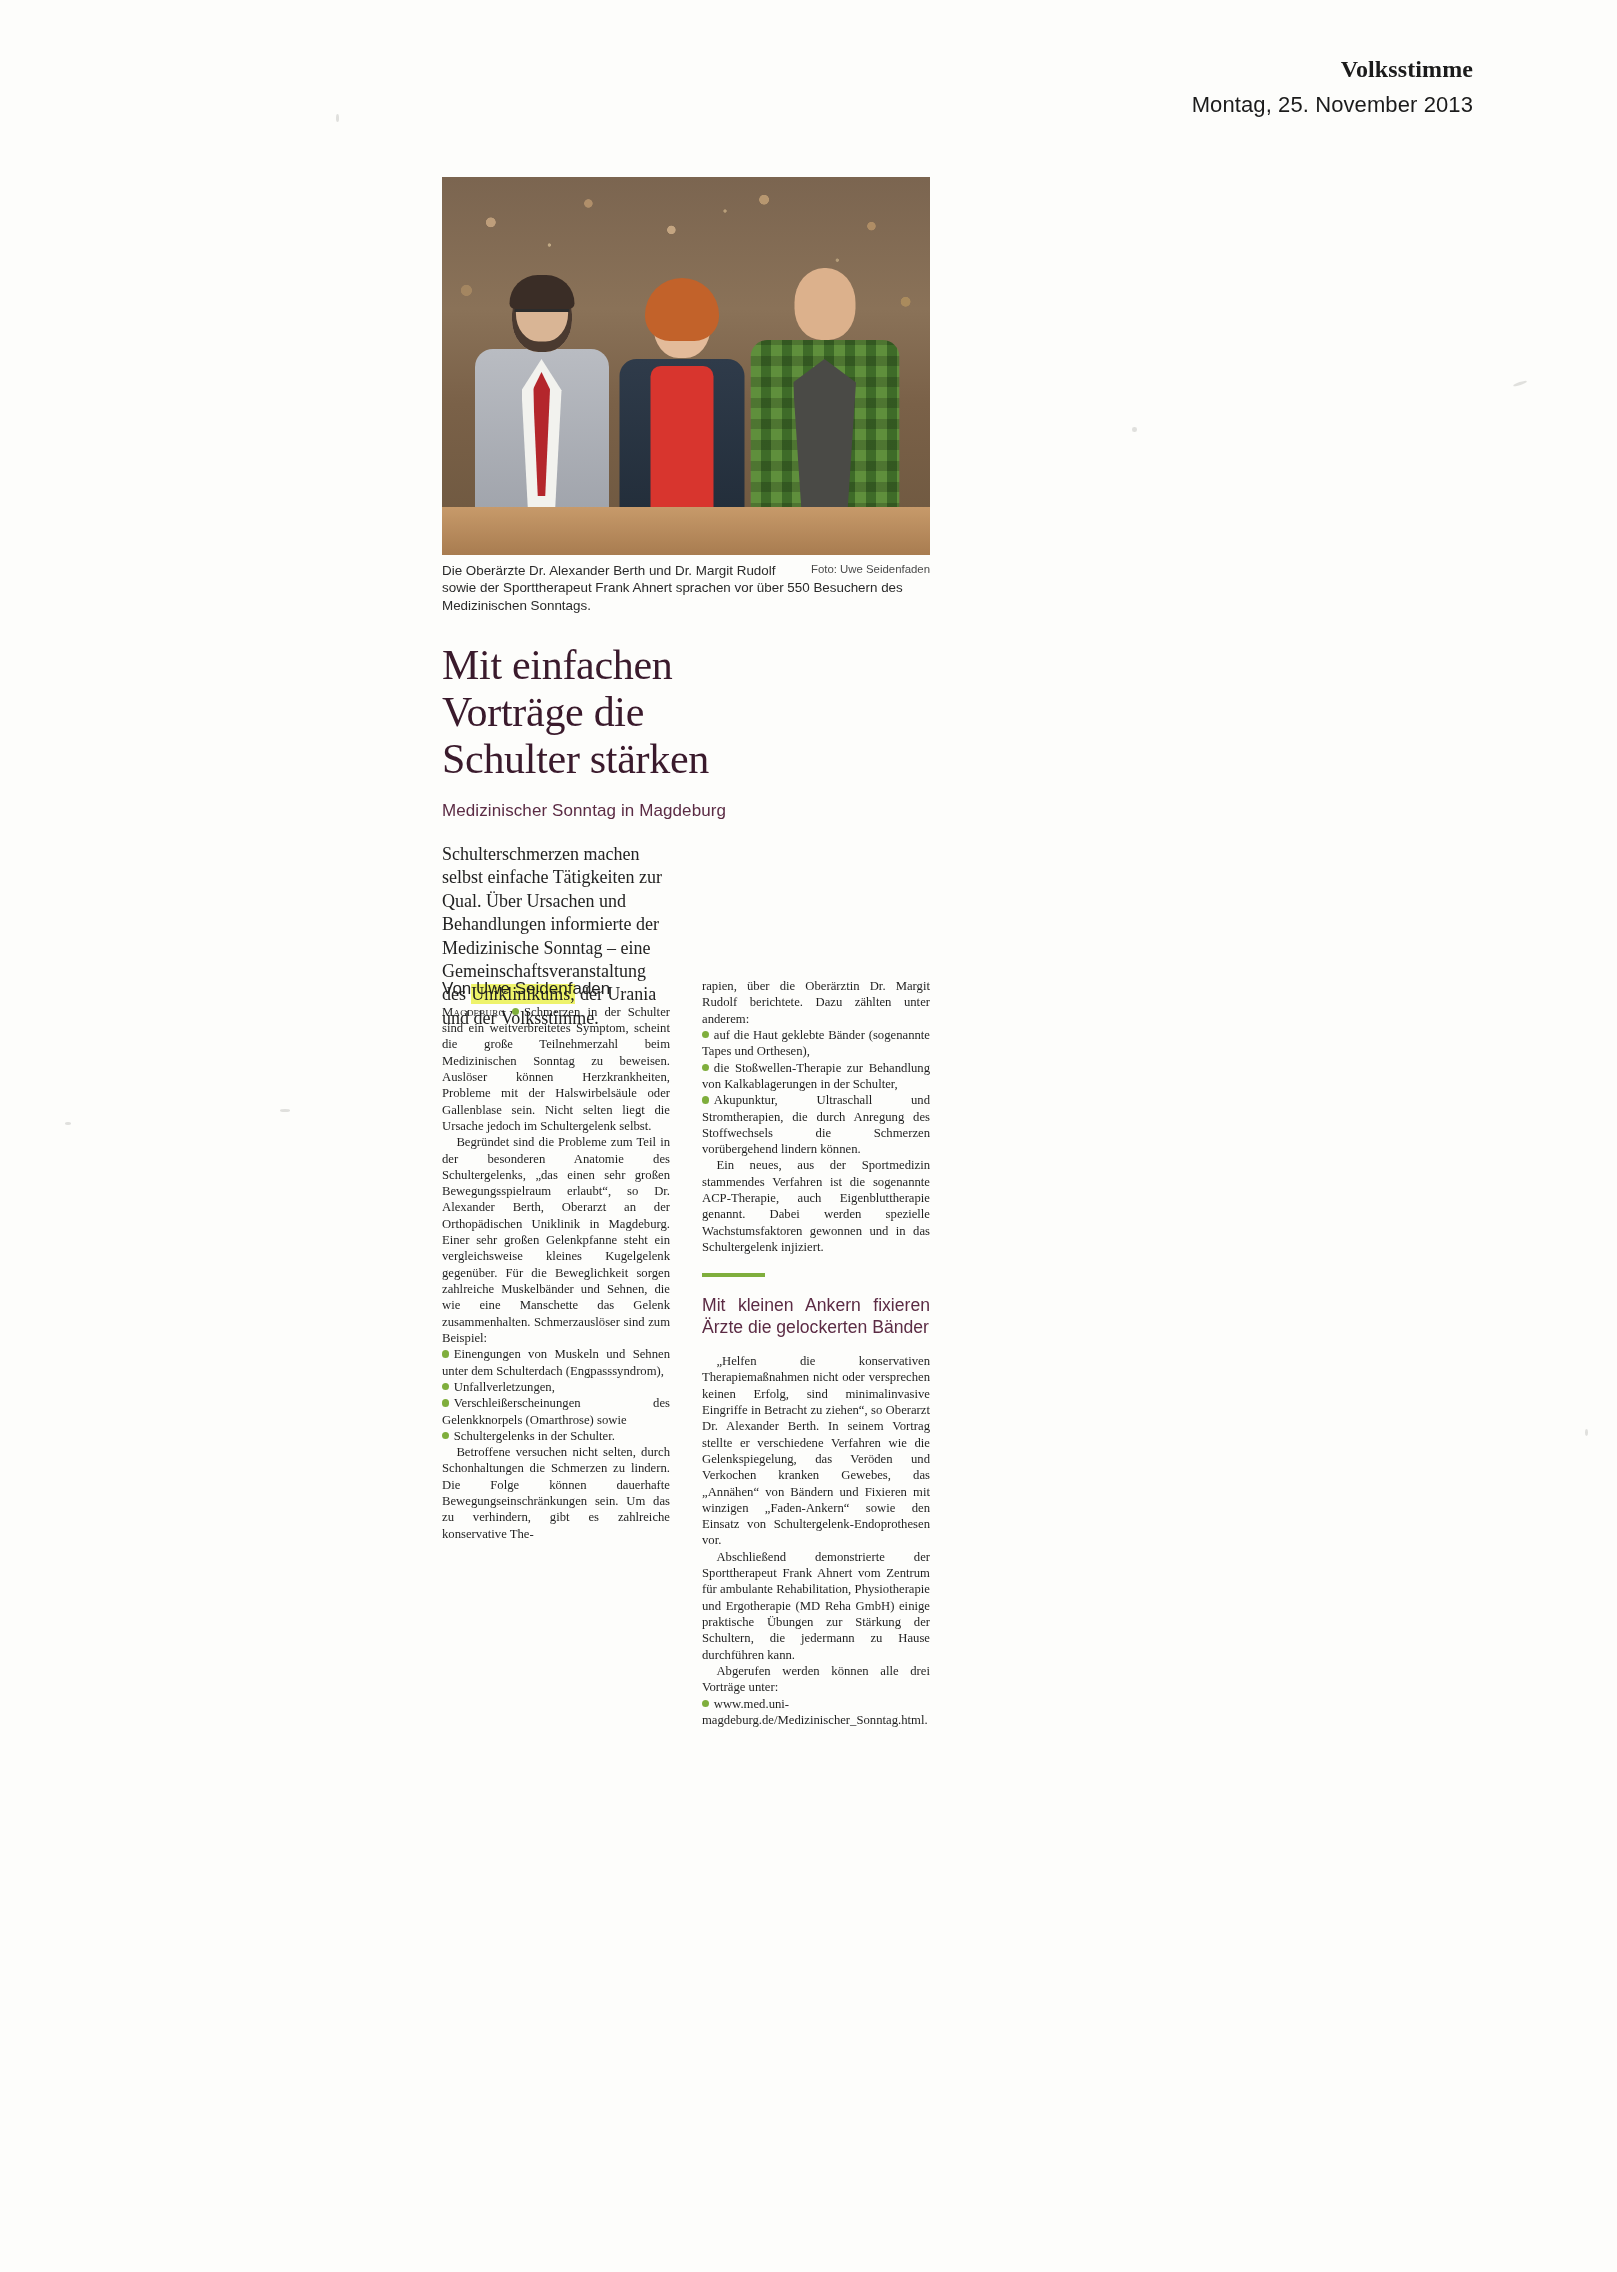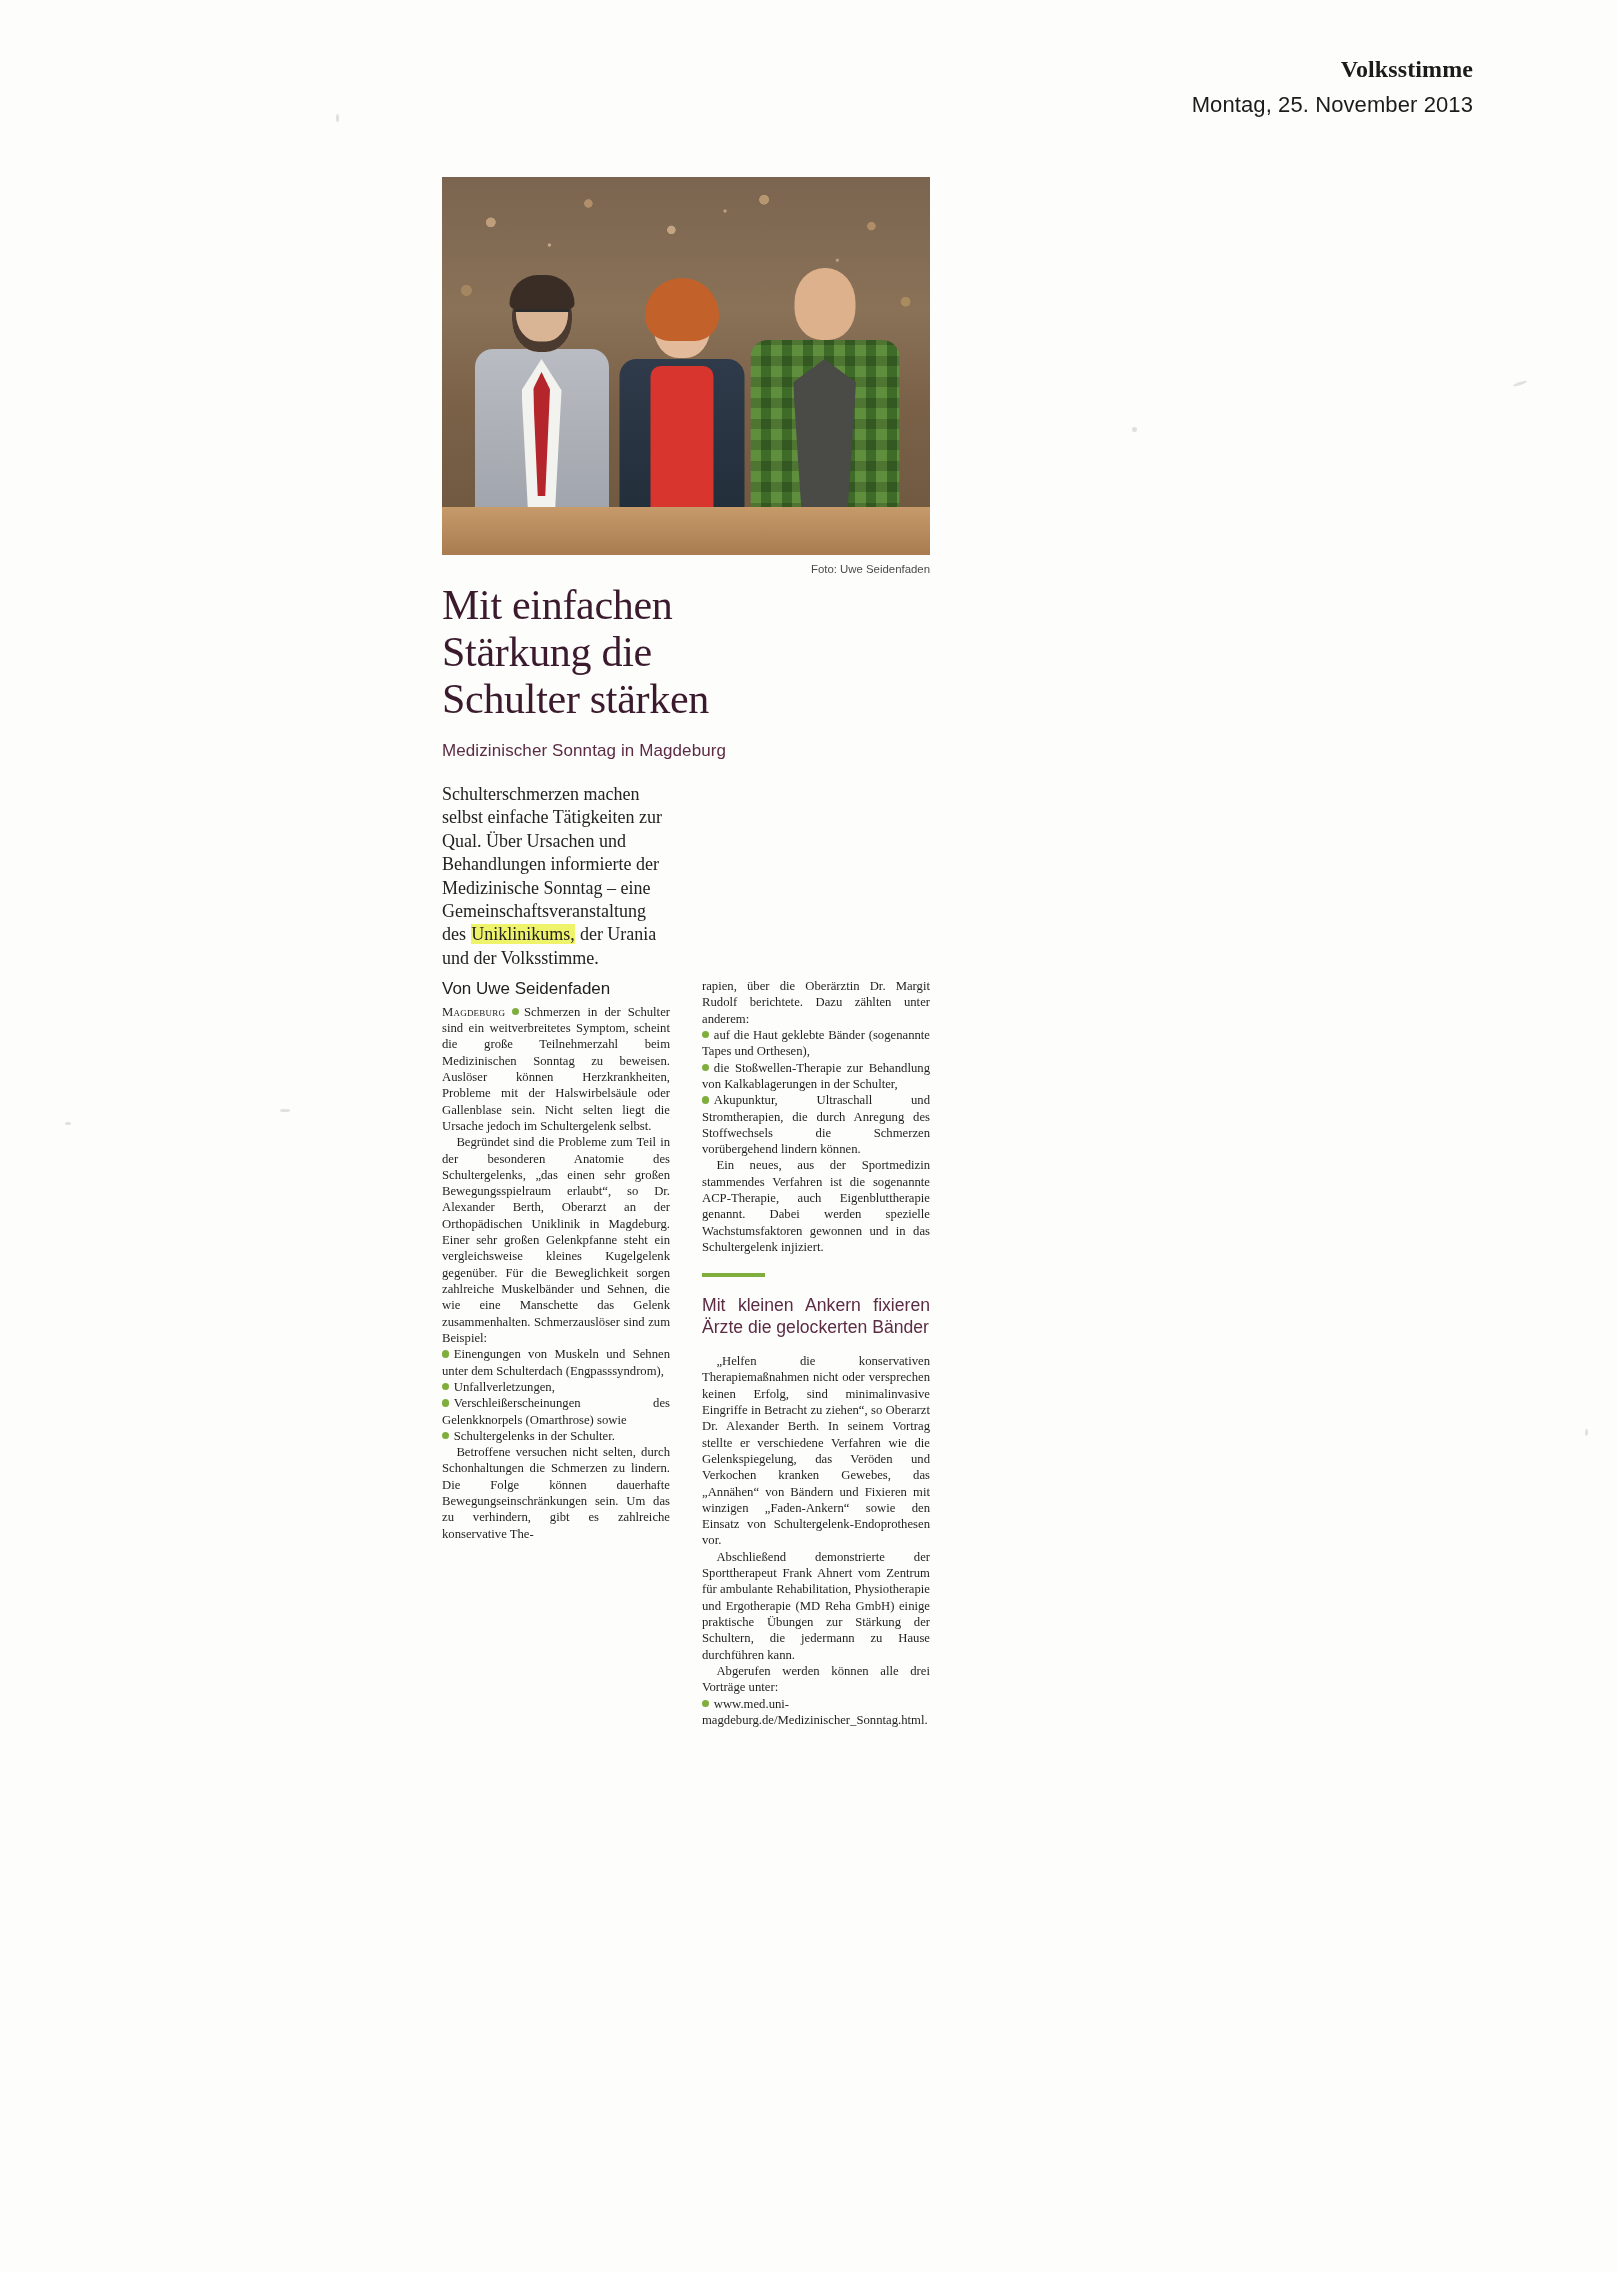--- a/index.html
+++ b/index.html
@@ -264,25 +264,26 @@
         <div class="p-body"></div>
         <div class="tshirt"></div>
         <div class="p-head"></div>
       </div>
 
       <div class="floor"></div>
     </div>
 
     <div class="caption">
       <span class="credit">Foto: Uwe Seidenfaden</span>
+      <span>Die Oberärzte Dr. Alexander Berth und Dr. Margit Rudolf sowie der Sporttherapeut Frank Ahnert sprachen vor über 550 Besuchern des Medizinischen Sonntags.</span>
     </div>
 
     <div class="headline">
       <div>Mit einfachen</div>
-      <div>Stärkung die</div>
+      <div>Vorträge die</div>
       <div>Schulter stärken</div>
     </div>
 
     <div class="subhead">Medizinischer Sonntag in Magdeburg</div>
 
     <div class="lead">
       <span>Schulterschmerzen machen selbst einfache Tätigkeiten zur Qual. Über Ursachen und Behandlungen informierte der Medizinische Sonntag – eine Gemeinschaftsveranstaltung des </span><mark class="hl">Uniklinikums,</mark><span> der Urania und der Volksstimme.</span>
     </div>
   </div>
 

